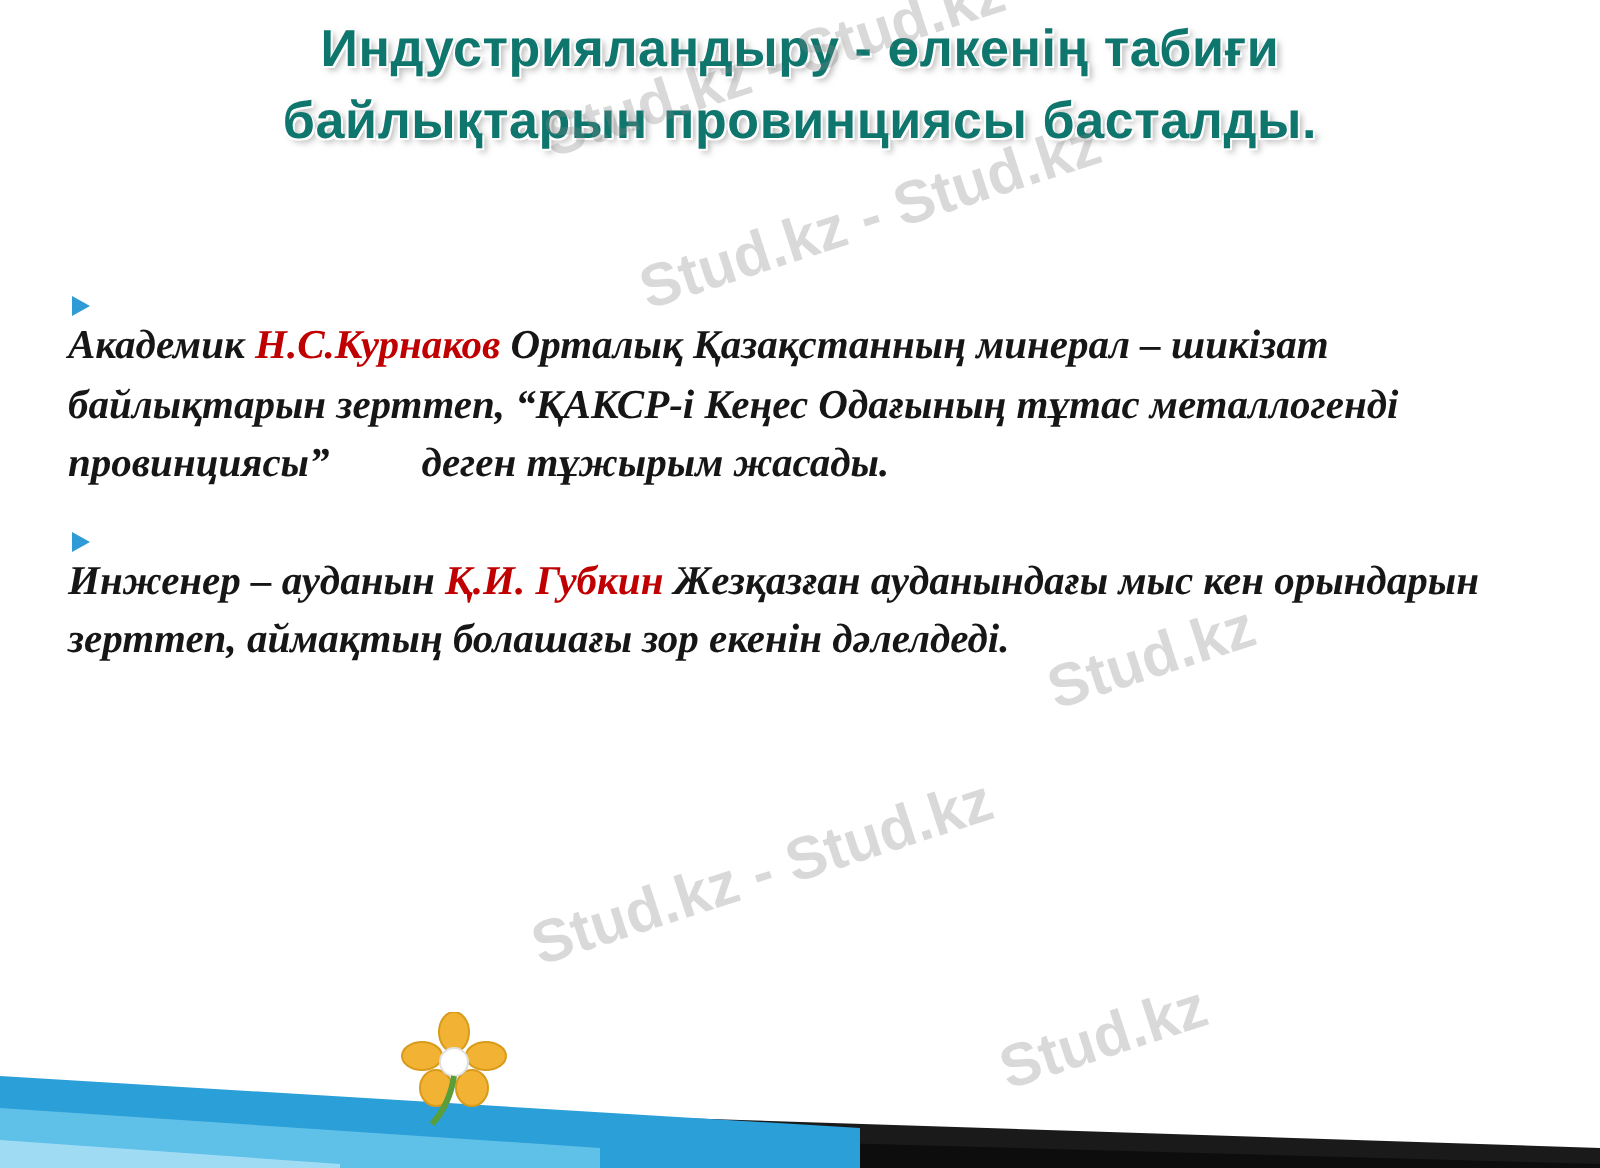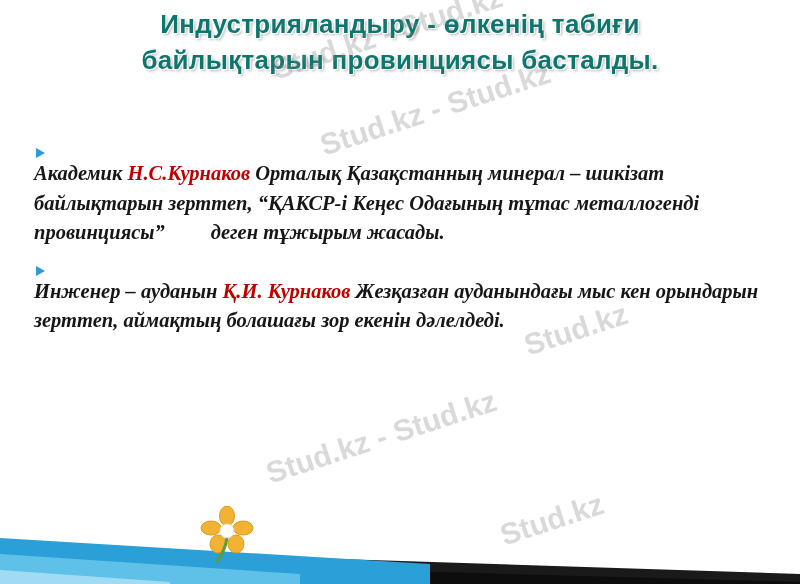--- a/index.html
+++ b/index.html
@@ -139,21 +139,21 @@
     </div>
 
 
     <div class="bullet-row">
       <div class="bullet-marker">
         <svg width="12" height="12" viewBox="0 0 12 12" aria-hidden="true">
           <polygon points="2,1 11,6 2,11" fill="#2e9bd6"></polygon>
         </svg>
       </div>
       <div class="bullet-text">
-        <span>Инженер – ауданын </span><span class="hl">Қ.И. Курнаков</span><span> Жезқазған ауданындағы мыс кен орындарын зерттеп, аймақтың болашағы зор екенін дәлелдеді.</span>
+        <span>Инженер – ауданын </span><span class="hl">Қ.И. Губкин</span><span> Жезқазған ауданындағы мыс кен орындарын зерттеп, аймақтың болашағы зор екенін дәлелдеді.</span>
       </div>
     </div>
 
   </div>
 
   <div class="bottom-deco">
     <svg width="800" height="76" viewBox="0 0 800 76" aria-hidden="true">
       <polygon points="0,40 800,66 800,76 0,76" fill="#1a1a1a"></polygon>
       <polygon points="0,52 800,74 800,76 0,76" fill="#0d0d0d"></polygon>
       <polygon points="0,30 430,56 430,76 0,76" fill="#2b9fd8"></polygon>

